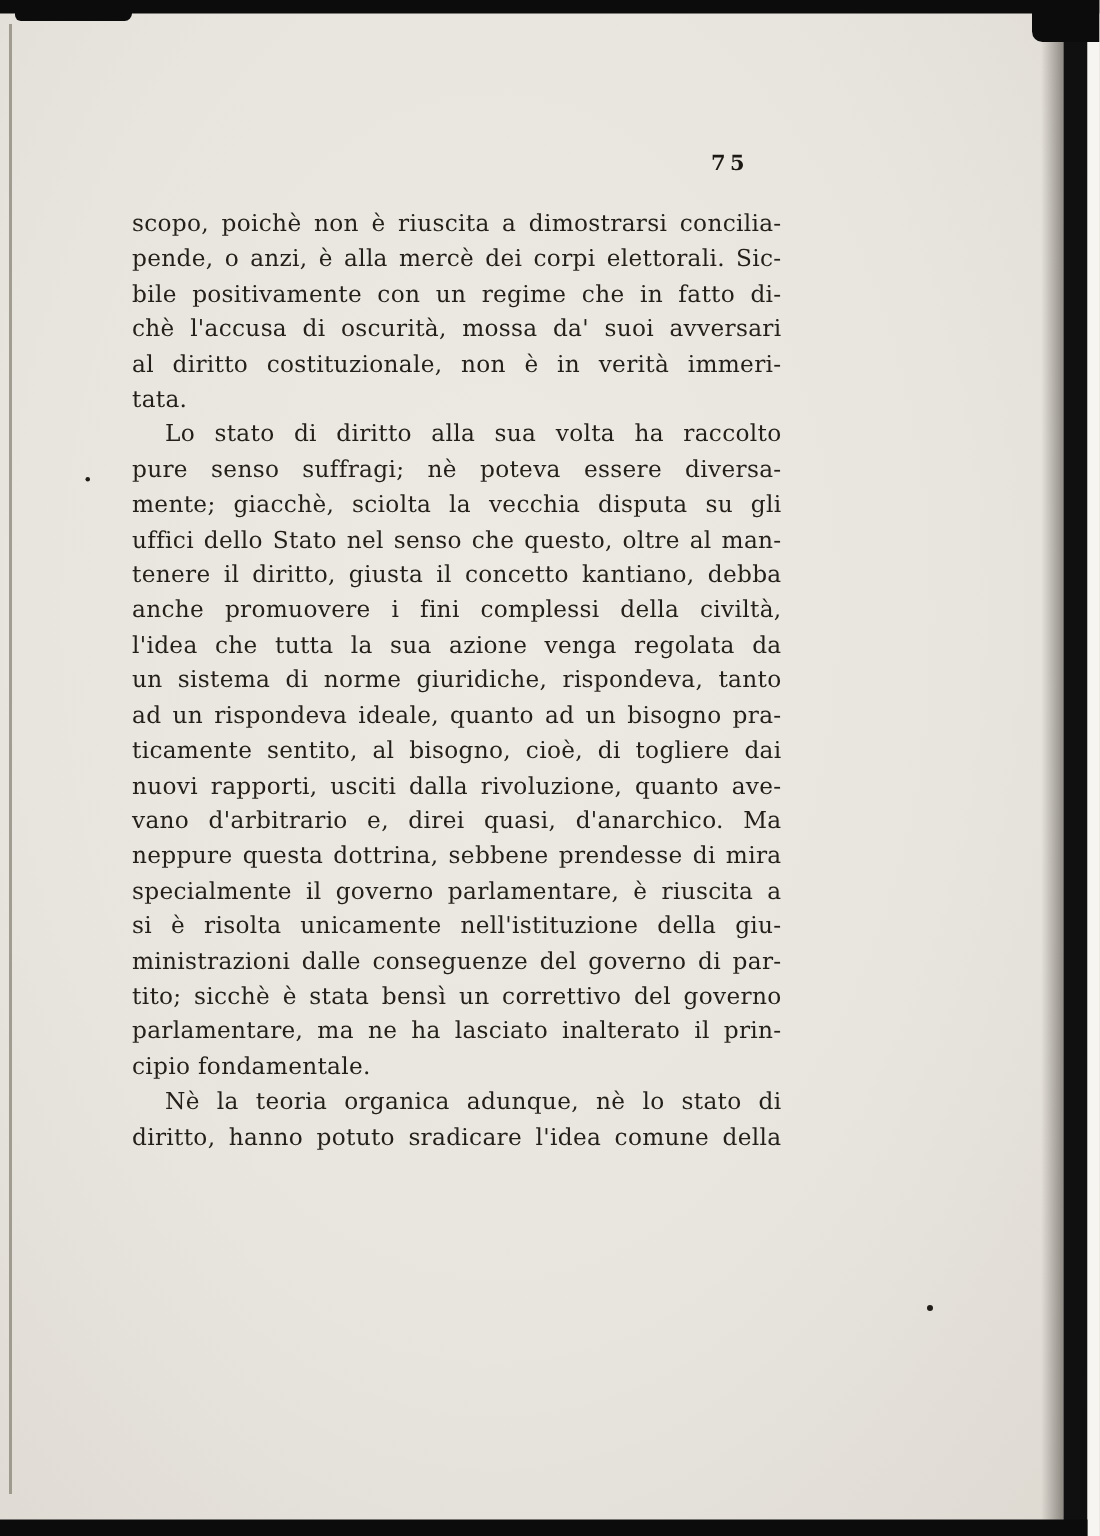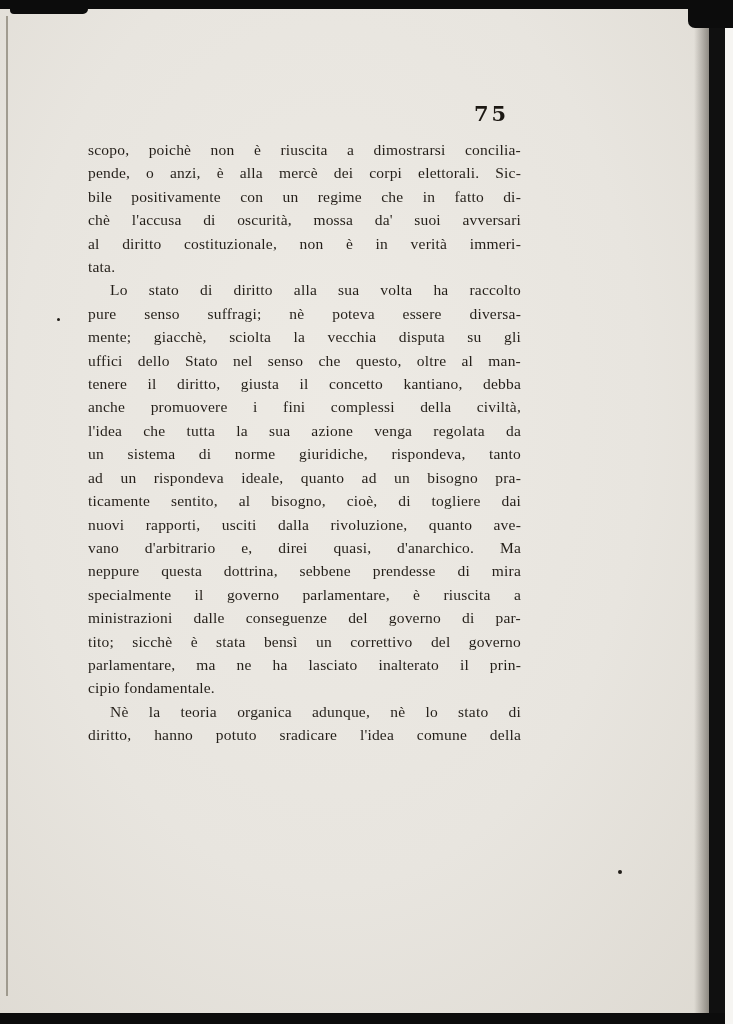--- a/index.html
+++ b/index.html
@@ -66,39 +66,38 @@
   }
   .speck { position: absolute; background: #211d18; border-radius: 50%; }
   .speck-a { top: 870px; left: 618px; width: 4px; height: 4px; }
   .speck-b { top: 318px; left: 57px; width: 3px; height: 3px; }
 
   
   .page-number {
     position: absolute;
     top: 101px;
     left: 474px;
-    font-size: 21px;
+    font-size: 14px;
     font-weight: bold;
     letter-spacing: 3px;
     color: #1c1813;
   }
   .text-block {
     position: absolute;
     top: 138px;
     left: 88px;
     width: 433px;
     color: #241f19;
     font-size: 15.5px;
     line-height: 23.4px;
     letter-spacing: 0.2px;
   }
   .line {
     text-align: justify;
     text-align-last: justify;
-    font-family: Liberation Serif, serif;
   }
   .line.last {
     text-align-last: left;
   }
   .paragraph.indent .line:first-child {
     padding-left: 22px;
   }
 </style>
 </head>
 <body>
@@ -124,20 +123,21 @@
         <div class="line">tenere il diritto, giusta il concetto kantiano, debba</div>
         <div class="line">anche promuovere i fini complessi della civiltà,</div>
         <div class="line">l'idea che tutta la sua azione venga regolata da</div>
         <div class="line">un sistema di norme giuridiche, rispondeva, tanto</div>
         <div class="line">ad un rispondeva ideale, quanto ad un bisogno pra-</div>
         <div class="line">ticamente sentito, al bisogno, cioè, di togliere dai</div>
         <div class="line">nuovi rapporti, usciti dalla rivoluzione, quanto ave-</div>
         <div class="line">vano d'arbitrario e, direi quasi, d'anarchico. Ma</div>
         <div class="line">neppure questa dottrina, sebbene prendesse di mira</div>
         <div class="line">specialmente il governo parlamentare, è riuscita a</div>
+        <div class="line">si è risolta unicamente nell'istituzione della giu-</div>
         <div class="line">ministrazioni dalle conseguenze del governo di par-</div>
         <div class="line">tito; sicchè è stata bensì un correttivo del governo</div>
         <div class="line">parlamentare, ma ne ha lasciato inalterato il prin-</div>
         <div class="line last">cipio fondamentale.</div>
       </div>
       <div class="paragraph indent">
         <div class="line">Nè la teoria organica adunque, nè lo stato di</div>
         <div class="line">diritto, hanno potuto sradicare l'idea comune della</div>
       </div>
     </div>

